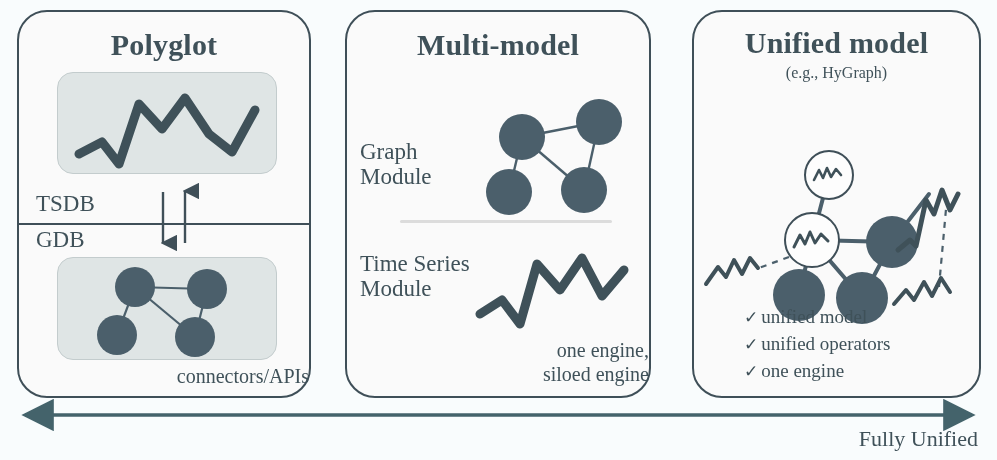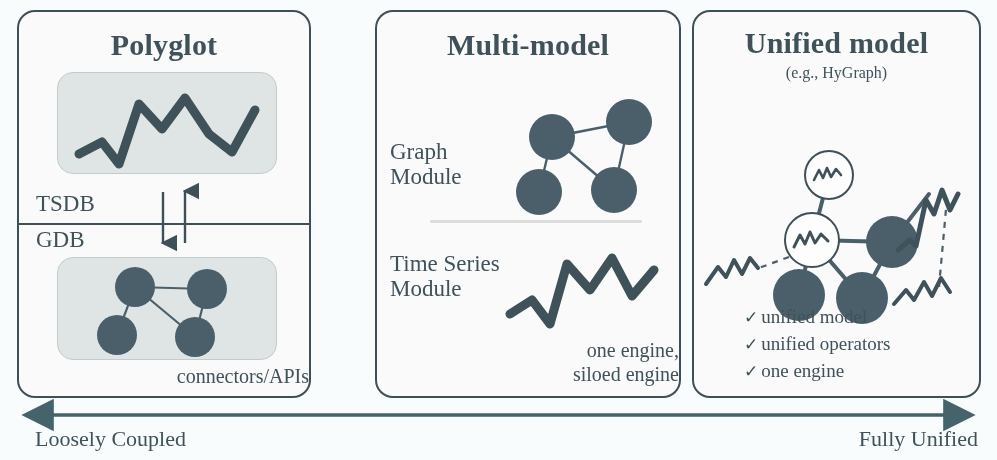--- a/index.html
+++ b/index.html
@@ -18,25 +18,25 @@
   #bg-tint {
     position: absolute;
     left: 0; top: 0;
     width: 997px; height: 460px;
     background: #f9fcfd;
   }
   .panel {
     position: absolute;
     background: #fafafa;
     border: 2.2px solid #3f4f58;
-    border-radius: 18px;
+    border-radius: 30px;
     box-sizing: border-box;
   }
   #panel-polyglot { left: 17px;  top: 10px; width: 294px; height: 388px; }
-  #panel-multimodel { left: 345px; top: 10px; width: 306px; height: 388px; margin-left: 30px; }
+  #panel-multimodel { left: 345px; top: 10px; width: 306px; height: 388px; }
   #panel-unified { left: 692px; top: 10px; width: 289px; height: 388px; }
 
   .panel-title {
     position: absolute;
     left: 0; right: 0;
     text-align: center;
     font-weight: bold;
     font-size: 30px;
     color: #3f5159;
     letter-spacing: 0.2px;
@@ -251,15 +251,14 @@
       <marker id="ax-left" markerWidth="9" markerHeight="9" refX="1" refY="4.5" orient="auto">
         <path d="M9,0 L0,4.5 L9,9 Z" fill="#44636b"></path>
       </marker>
       <marker id="ax-right" markerWidth="9" markerHeight="9" refX="8" refY="4.5" orient="auto">
         <path d="M0,0 L9,4.5 L0,9 Z" fill="#44636b"></path>
       </marker>
     </defs>
     <line x1="25" y1="15" x2="972" y2="15" stroke="#44636b" stroke-width="3.6" marker-start="url(#ax-left)" marker-end="url(#ax-right)"></line>
   </svg>
 
-  <div class="axis-label" id="axis-label-left">Loosely Coupled</div>
   <div class="axis-label" id="axis-label-right">Fully Unified</div>
 </div>
 
 </body></html>

